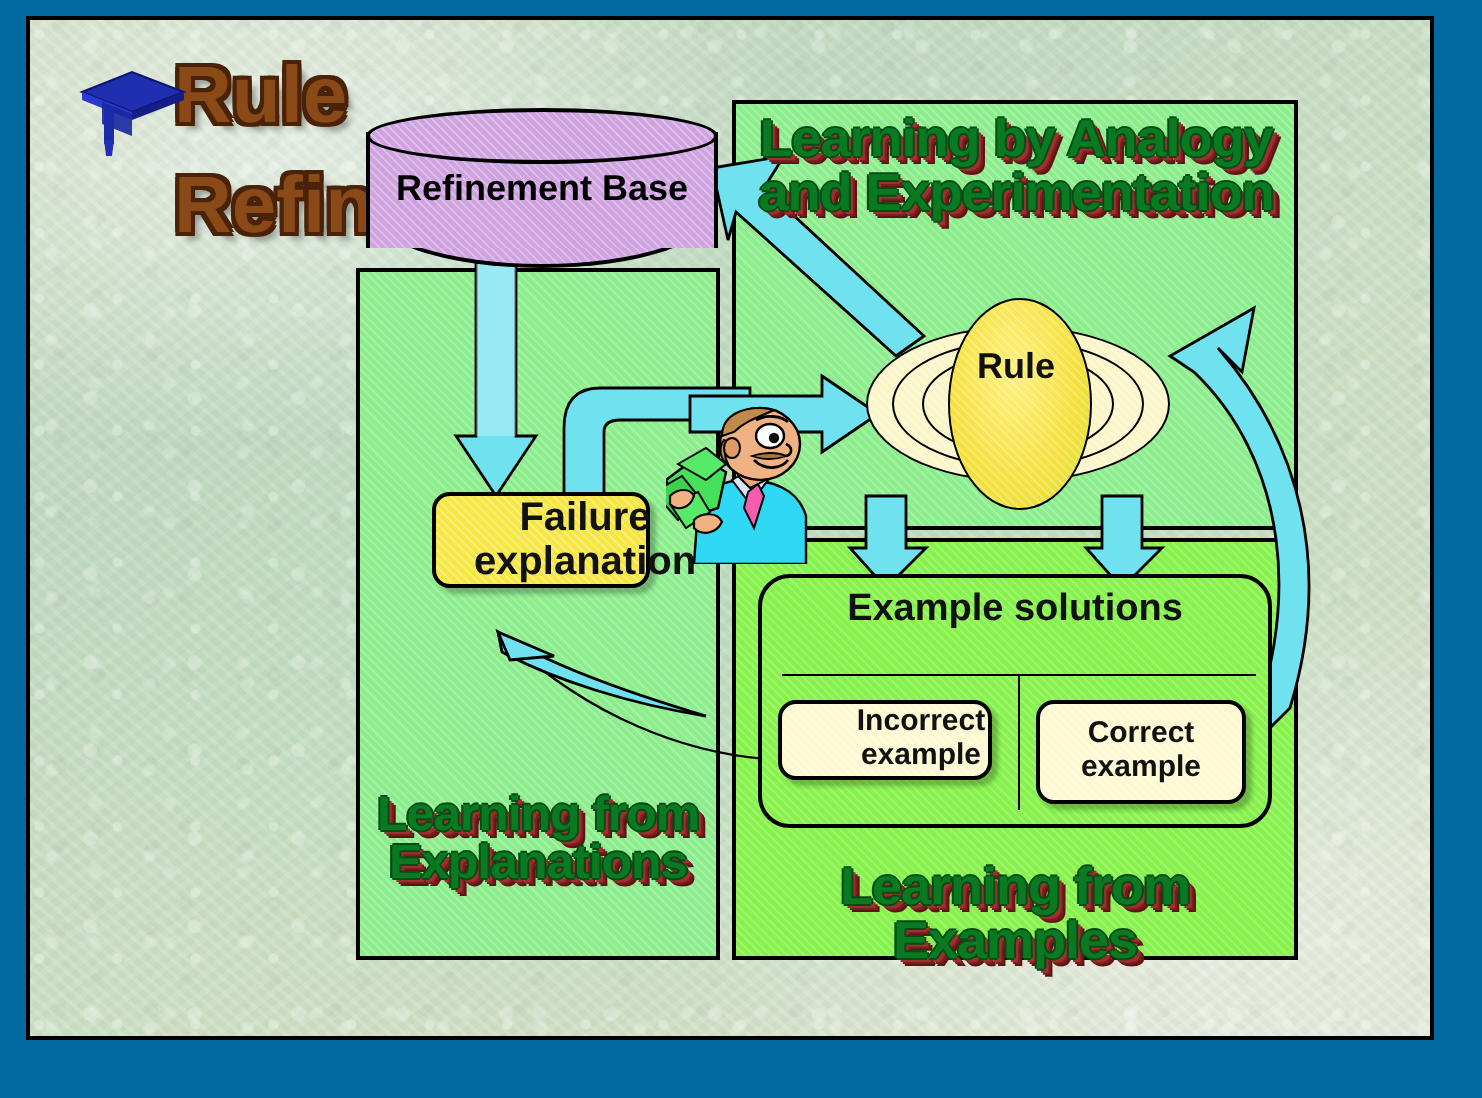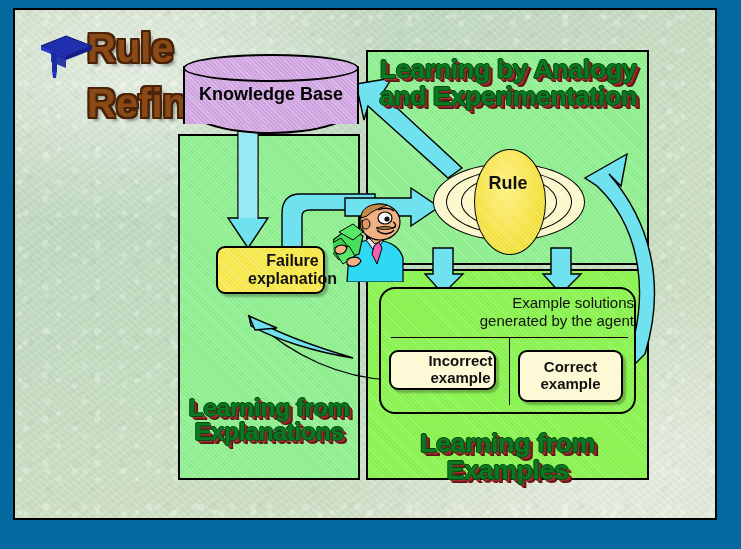--- a/index.html
+++ b/index.html
@@ -123,21 +123,21 @@
   
   .ybox{
     position:absolute;border:2px solid #000;border-radius:9px;
     background:#f5e642;
     background-image:repeating-linear-gradient(45deg,rgba(255,255,255,.3) 0 1px,rgba(0,0,0,0) 1px 3px);
     box-sizing:border-box;text-align:center;font-weight:bold;color:#111;
     display:flex;align-items:center;justify-content:center;line-height:1.12;
     box-shadow:3px 3px 2px rgba(0,0,0,.25);
     z-index:9;
   }
-  #failure{left:201px;top:236px;width:109px;height:48px;font-size:16px;padding-left:44px;}
+  #failure{left:201px;top:236px;width:109px;height:48px;font-size:20px;padding-left:44px;}
 
   .lybox{
     position:absolute;border:2px solid #000;border-radius:9px;
     background:#fcf8d0;
     background-image:repeating-linear-gradient(45deg,rgba(255,255,255,.35) 0 1px,rgba(0,0,0,0) 1px 3px);
     box-sizing:border-box;text-align:center;font-weight:bold;color:#111;
     display:flex;align-items:center;justify-content:center;line-height:1.12;
     box-shadow:3px 3px 2px rgba(0,0,0,.25);
     z-index:10;
   }
@@ -146,22 +146,22 @@
 
   
   #exbox{
     position:absolute;left:364px;top:277px;width:257px;height:127px;
     border:2px solid #000;border-radius:16px;
     background:#86f24b;
     background-image:repeating-linear-gradient(45deg,rgba(255,255,255,.2) 0 1px,rgba(0,0,0,0) 1px 3px);
     box-sizing:border-box;z-index:9;
   }
   #exbox .hdr{
-    position:absolute;left:0;top:5px;width:100%;text-align:right;
-    font-size:15px;font-weight:normal;color:#111;line-height:1.18;
+    position:absolute;left:0;top:5px;width:100%;text-align:center;
+    font-size:19px;font-weight:bold;color:#111;line-height:1.18;
   }
   #exbox .hline{position:absolute;left:10px;top:48px;width:237px;height:0;border-top:1px solid #000;}
   #exbox .vline{position:absolute;left:128px;top:48px;width:0;height:68px;border-left:1px solid #000;}
 
   
   #pvs{left:418px;top:139px;width:150px;height:104px;z-index:9;}
   #pvs .ring{
     position:absolute;border:1px solid #000;border-radius:50%;
     background:#fbf6c8;
     background-image:repeating-linear-gradient(45deg,rgba(255,255,255,.35) 0 1px,rgba(0,0,0,0) 1px 3px);
@@ -254,21 +254,21 @@
                C74,78 92,140 70,212
                L44,238
                C80,160 66,86 22,44
                L10,36 Z"></path>
     </svg>
 
     <div id="kb" class="lay">
       <div class="bot"></div>
       <div class="body"></div>
       <div class="top"></div>
-      <div class="lbl">Knowledge Base</div>
+      <div class="lbl">Refinement Base</div>
     </div>
 
     <div id="failure" class="ybox">
       <div>
         <div>Failure</div>
         <div>explanation</div>
       </div>
     </div>
 
     <div id="pvs" class="lay">
@@ -277,21 +277,20 @@
       <div class="ring r3"></div>
       <div class="core"></div>
       <div class="lbl">
         <div>Rule</div>
       </div>
     </div>
 
     <div id="exbox">
       <div class="hdr">
         <div>Example solutions</div>
-        <div>generated by the agent</div>
       </div>
       <div class="hline"></div>
       <div class="vline"></div>
     </div>
 
     <div id="incorrect" class="lybox">
       <div>
         <div>Incorrect</div>
         <div>example</div>
       </div>

